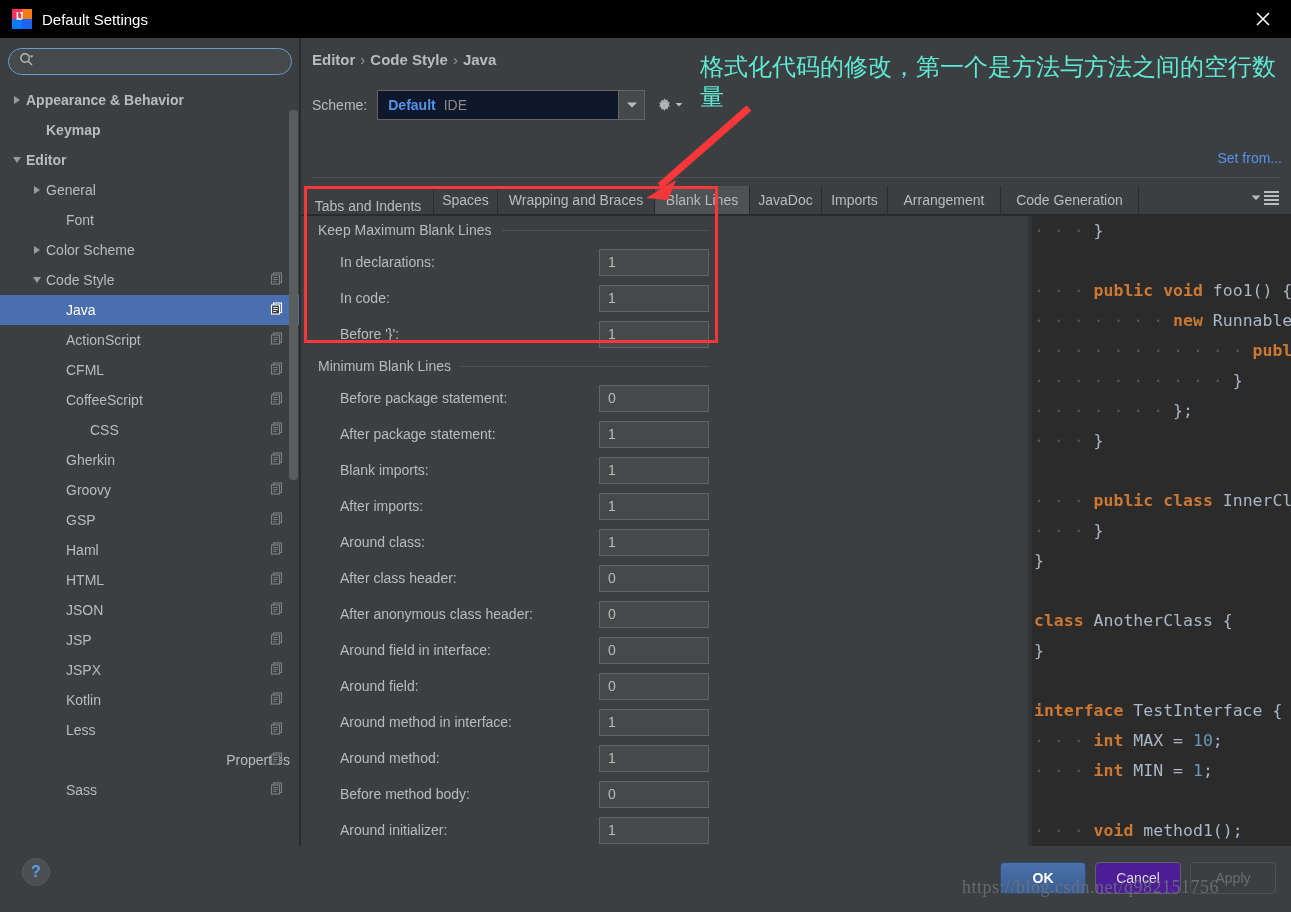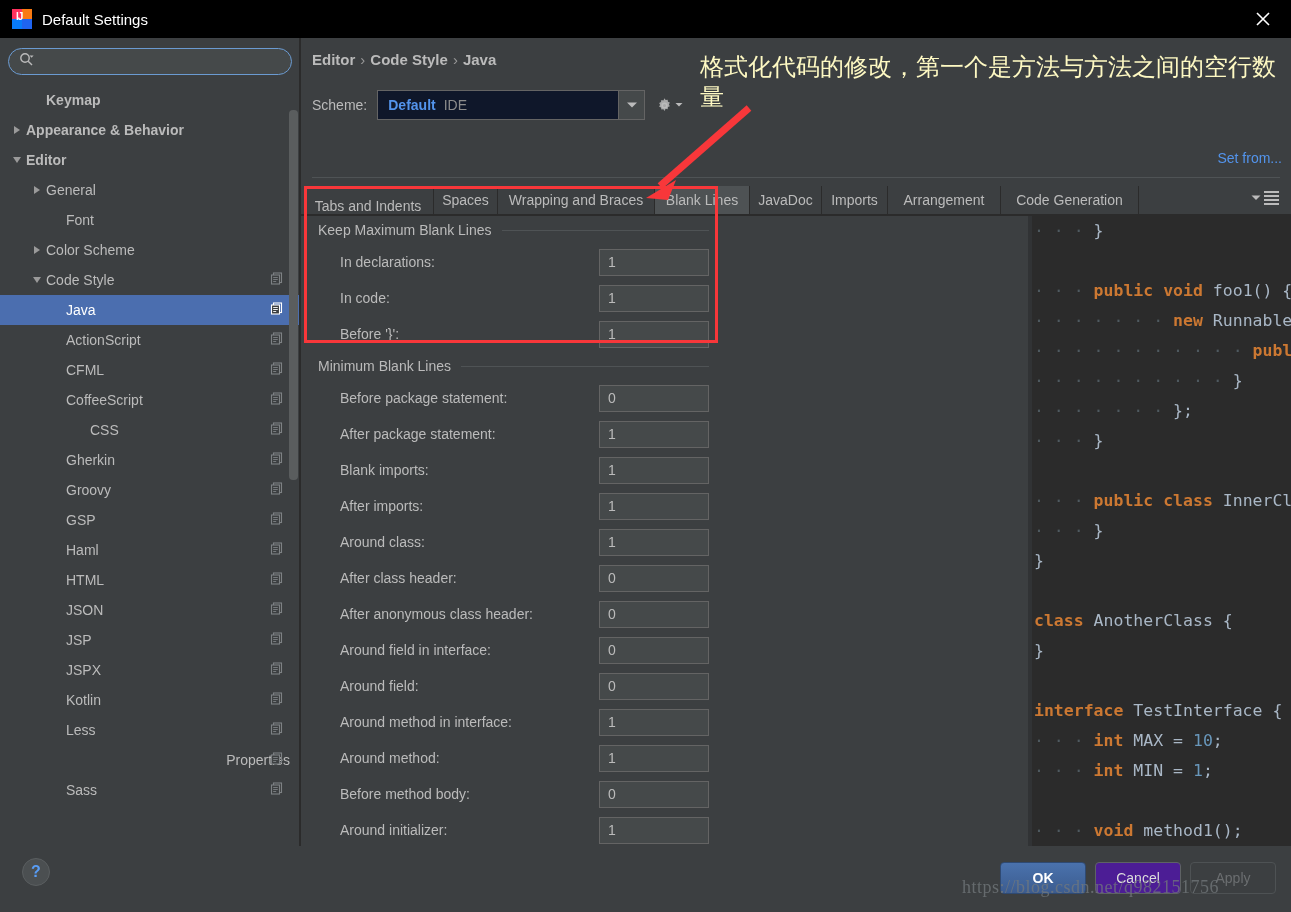--- a/index.html
+++ b/index.html
@@ -179,21 +179,21 @@
   }
   .watermark {
     position: absolute; left: 962px; top: 877px; color: #73797c; font-size: 18px;
     font-family: "Liberation Serif", serif; letter-spacing: 0.5px; white-space: nowrap;
     opacity: 0.75; pointer-events: none;
   }
 
   
   .annotation {
     position: absolute; left: 700px; top: 52px; width: 580px;
-    color: #fef9c3; font-size: 24px; line-height: 30px;
+    color: #5eead4; font-size: 24px; line-height: 30px;
     font-family: "DejaVu Sans", sans-serif; pointer-events: none; white-space: pre-wrap;
   }
   .arrow-svg { position: absolute; left: 0; top: 0; width: 1291px; height: 912px; pointer-events: none; }
 </style>
 </head>
 <body>
 
 <div id="app">
 
   <div class="titlebar">
@@ -219,31 +219,31 @@
           <svg width="15" height="15" viewBox="0 0 15 15">
             <circle cx="6" cy="6" r="4.2" stroke="#bbbbbb" stroke-width="1.4" fill="none"></circle>
             <path d="M9.2 9.2 L13 13" stroke="#bbbbbb" stroke-width="1.4"></path>
             <path d="M10.6 3.4 l4 0 l-2 2.4 z" fill="#bbbbbb"></path>
           </svg>
         </span>
         <input class="search-input" value="" placeholder="" style="">
       </div>
     </div>
     <div class="tree" id="tree">
-        <div class="tree-row bold" style="padding-left: 28px;">
-          <span class="arrow"></span>
-          <span class="label">Keymap</span>
-        </div>
         <div class="tree-row bold" style="padding-left: 8px;">
           <span class="arrow">
             <svg width="9" height="10" viewBox="0 0 9 10">
               <path d="M1 1 L7 5 L1 9 Z" fill="#9a9a9a"></path>
             </svg>
           </span>
           <span class="label">Appearance &amp; Behavior</span>
+        </div>
+        <div class="tree-row bold" style="padding-left: 28px;">
+          <span class="arrow"></span>
+          <span class="label">Keymap</span>
         </div>
         <div class="tree-row bold" style="padding-left: 8px;">
           <span class="arrow">
             <svg width="10" height="9" viewBox="0 0 10 9">
               <path d="M1 1 L9 1 L5 7 Z" fill="#9a9a9a"></path>
             </svg>
           </span>
           <span class="label">Editor</span>
         </div>
         <div class="tree-row" style="padding-left: 28px;">

